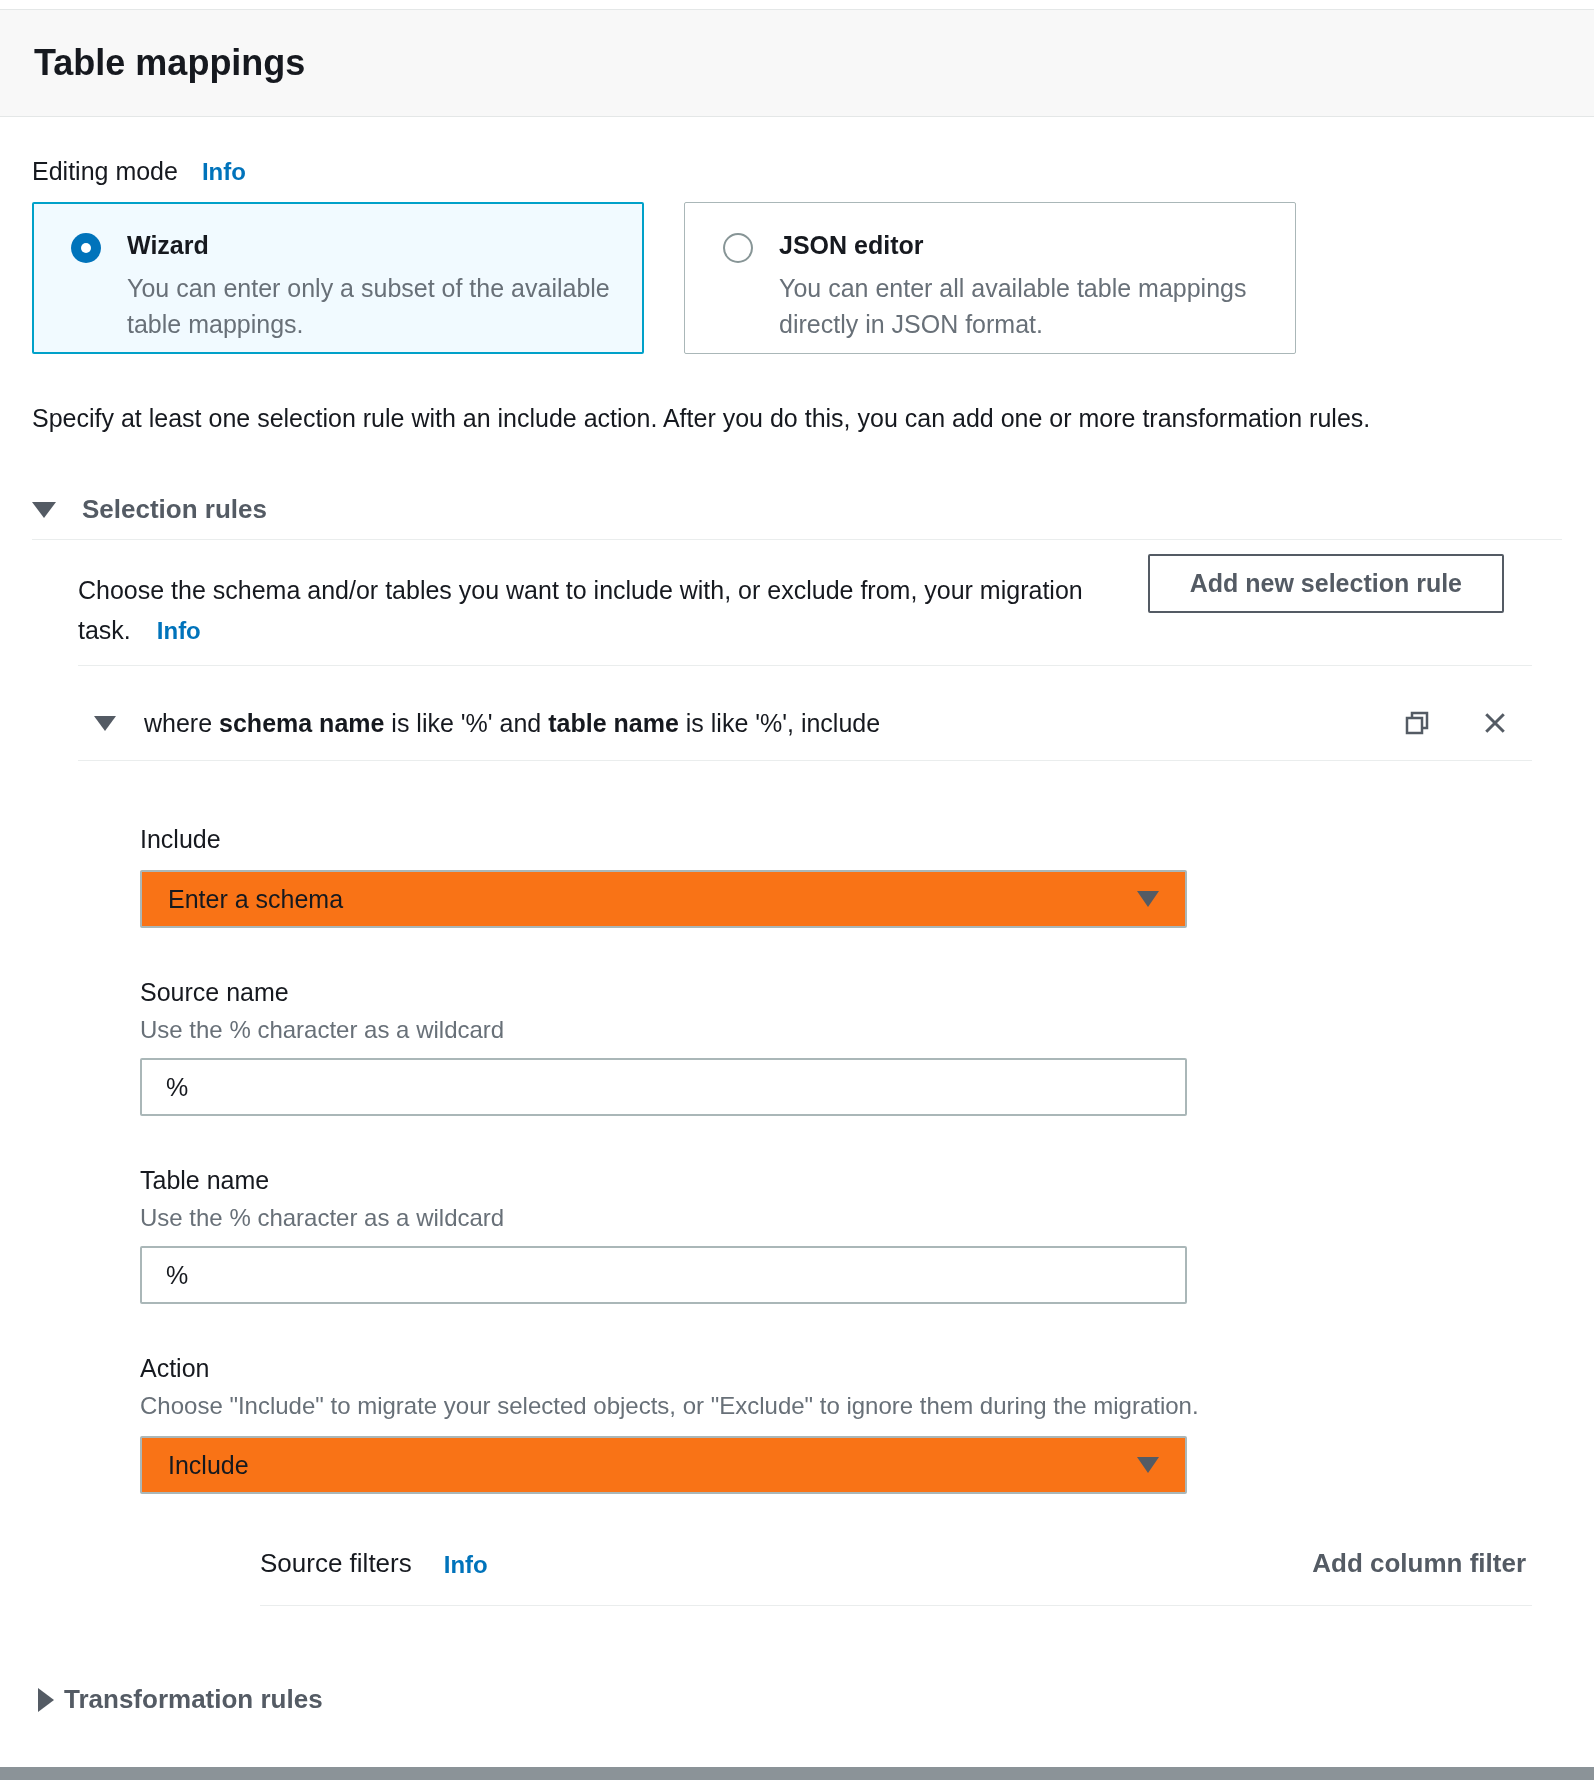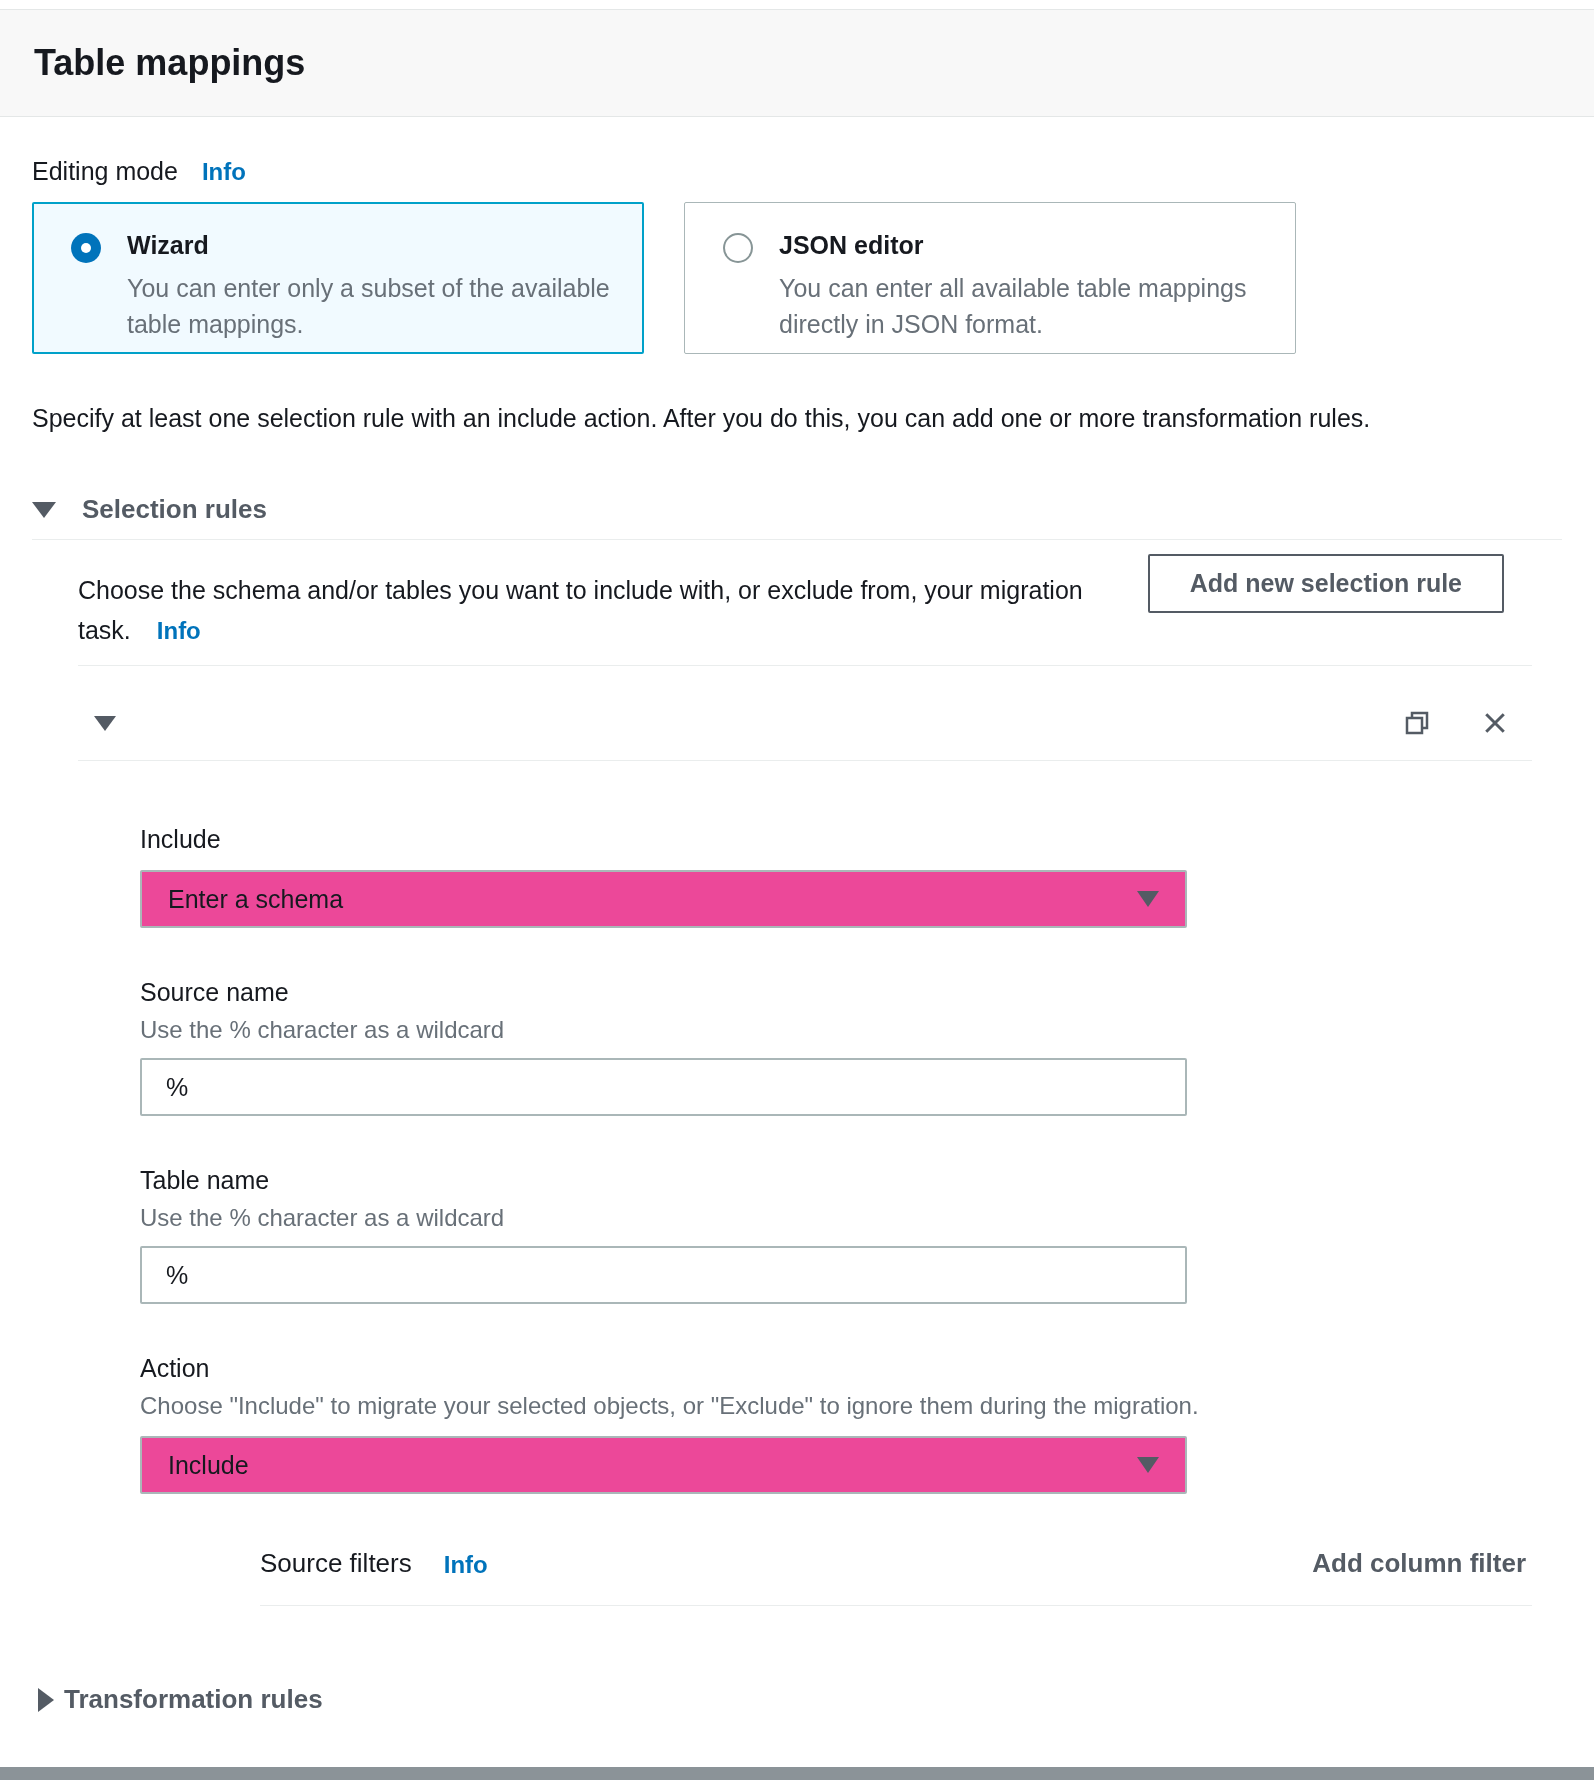--- a/index.html
+++ b/index.html
@@ -67,21 +67,21 @@
   .rule-divider{border:none;border-top:1px solid #eaeded;margin:22px 0 0 0;}
 
   
   .rule-body{margin-left:62px;}
   .field-group{margin-top:50px;}
   .field-group.first{margin-top:64px;}
   .field-label{font-size:25px;color:#16191f;}
   .field-helper{margin-top:9px;font-size:24px;color:#687078;}
   .select{
     margin-top:16px;width:1047px;height:58px;box-sizing:border-box;border:2px solid #aab7b8;
-    border-radius:2px;background:#ec4899;display:flex;align-items:center;justify-content:space-between;
+    border-radius:2px;background:#f97316;display:flex;align-items:center;justify-content:space-between;
     padding:0 26px;font-size:25px;color:#16191f;cursor:pointer;
   }
   .select-arrow{width:0;height:0;border-left:11px solid transparent;border-right:11px solid transparent;
     border-top:16px solid #545b64;}
   .text-input{
     display:block;margin-top:14px;width:1047px;height:58px;box-sizing:border-box;
     border:2px solid #aab7b8;border-radius:2px;background:#fff;padding:0 24px;
     font-size:25px;color:#16191f;font-family:"Liberation Sans",sans-serif;
   }
 
@@ -141,20 +141,21 @@
     <div class="rule-area">
 
       <div class="rules-toolbar">
         <p class="toolbar-desc"><span>Choose the schema and/or tables you want to include with, or exclude from, your migration task.</span><a class="info-link">Info</a></p>
         <button class="add-rule-btn">Add new selection rule</button>
       </div>
       <hr class="toolbar-divider">
 
       <div class="rule-summary">
         <span class="tri-down"></span>
+        <span class="summary-text"><span>where </span><b>schema name</b><span> is like '%' and </span><b>table name</b><span> is like '%', include</span></span>
         <span class="rule-icons">
           <button class="icon-btn">
             <svg width="30" height="30" viewBox="0 0 24 24">
               <rect x="8" y="4" width="12" height="12" fill="none" stroke="#545b64" stroke-width="2"></rect>
               <rect x="4" y="8" width="12" height="12" fill="#ffffff" stroke="#545b64" stroke-width="2"></rect>
             </svg>
           </button>
           <button class="icon-btn">
             <svg width="30" height="30" viewBox="0 0 24 24">
               <path d="M5 5 L19 19 M19 5 L5 19" stroke="#545b64" stroke-width="2.4" fill="none"></path>

